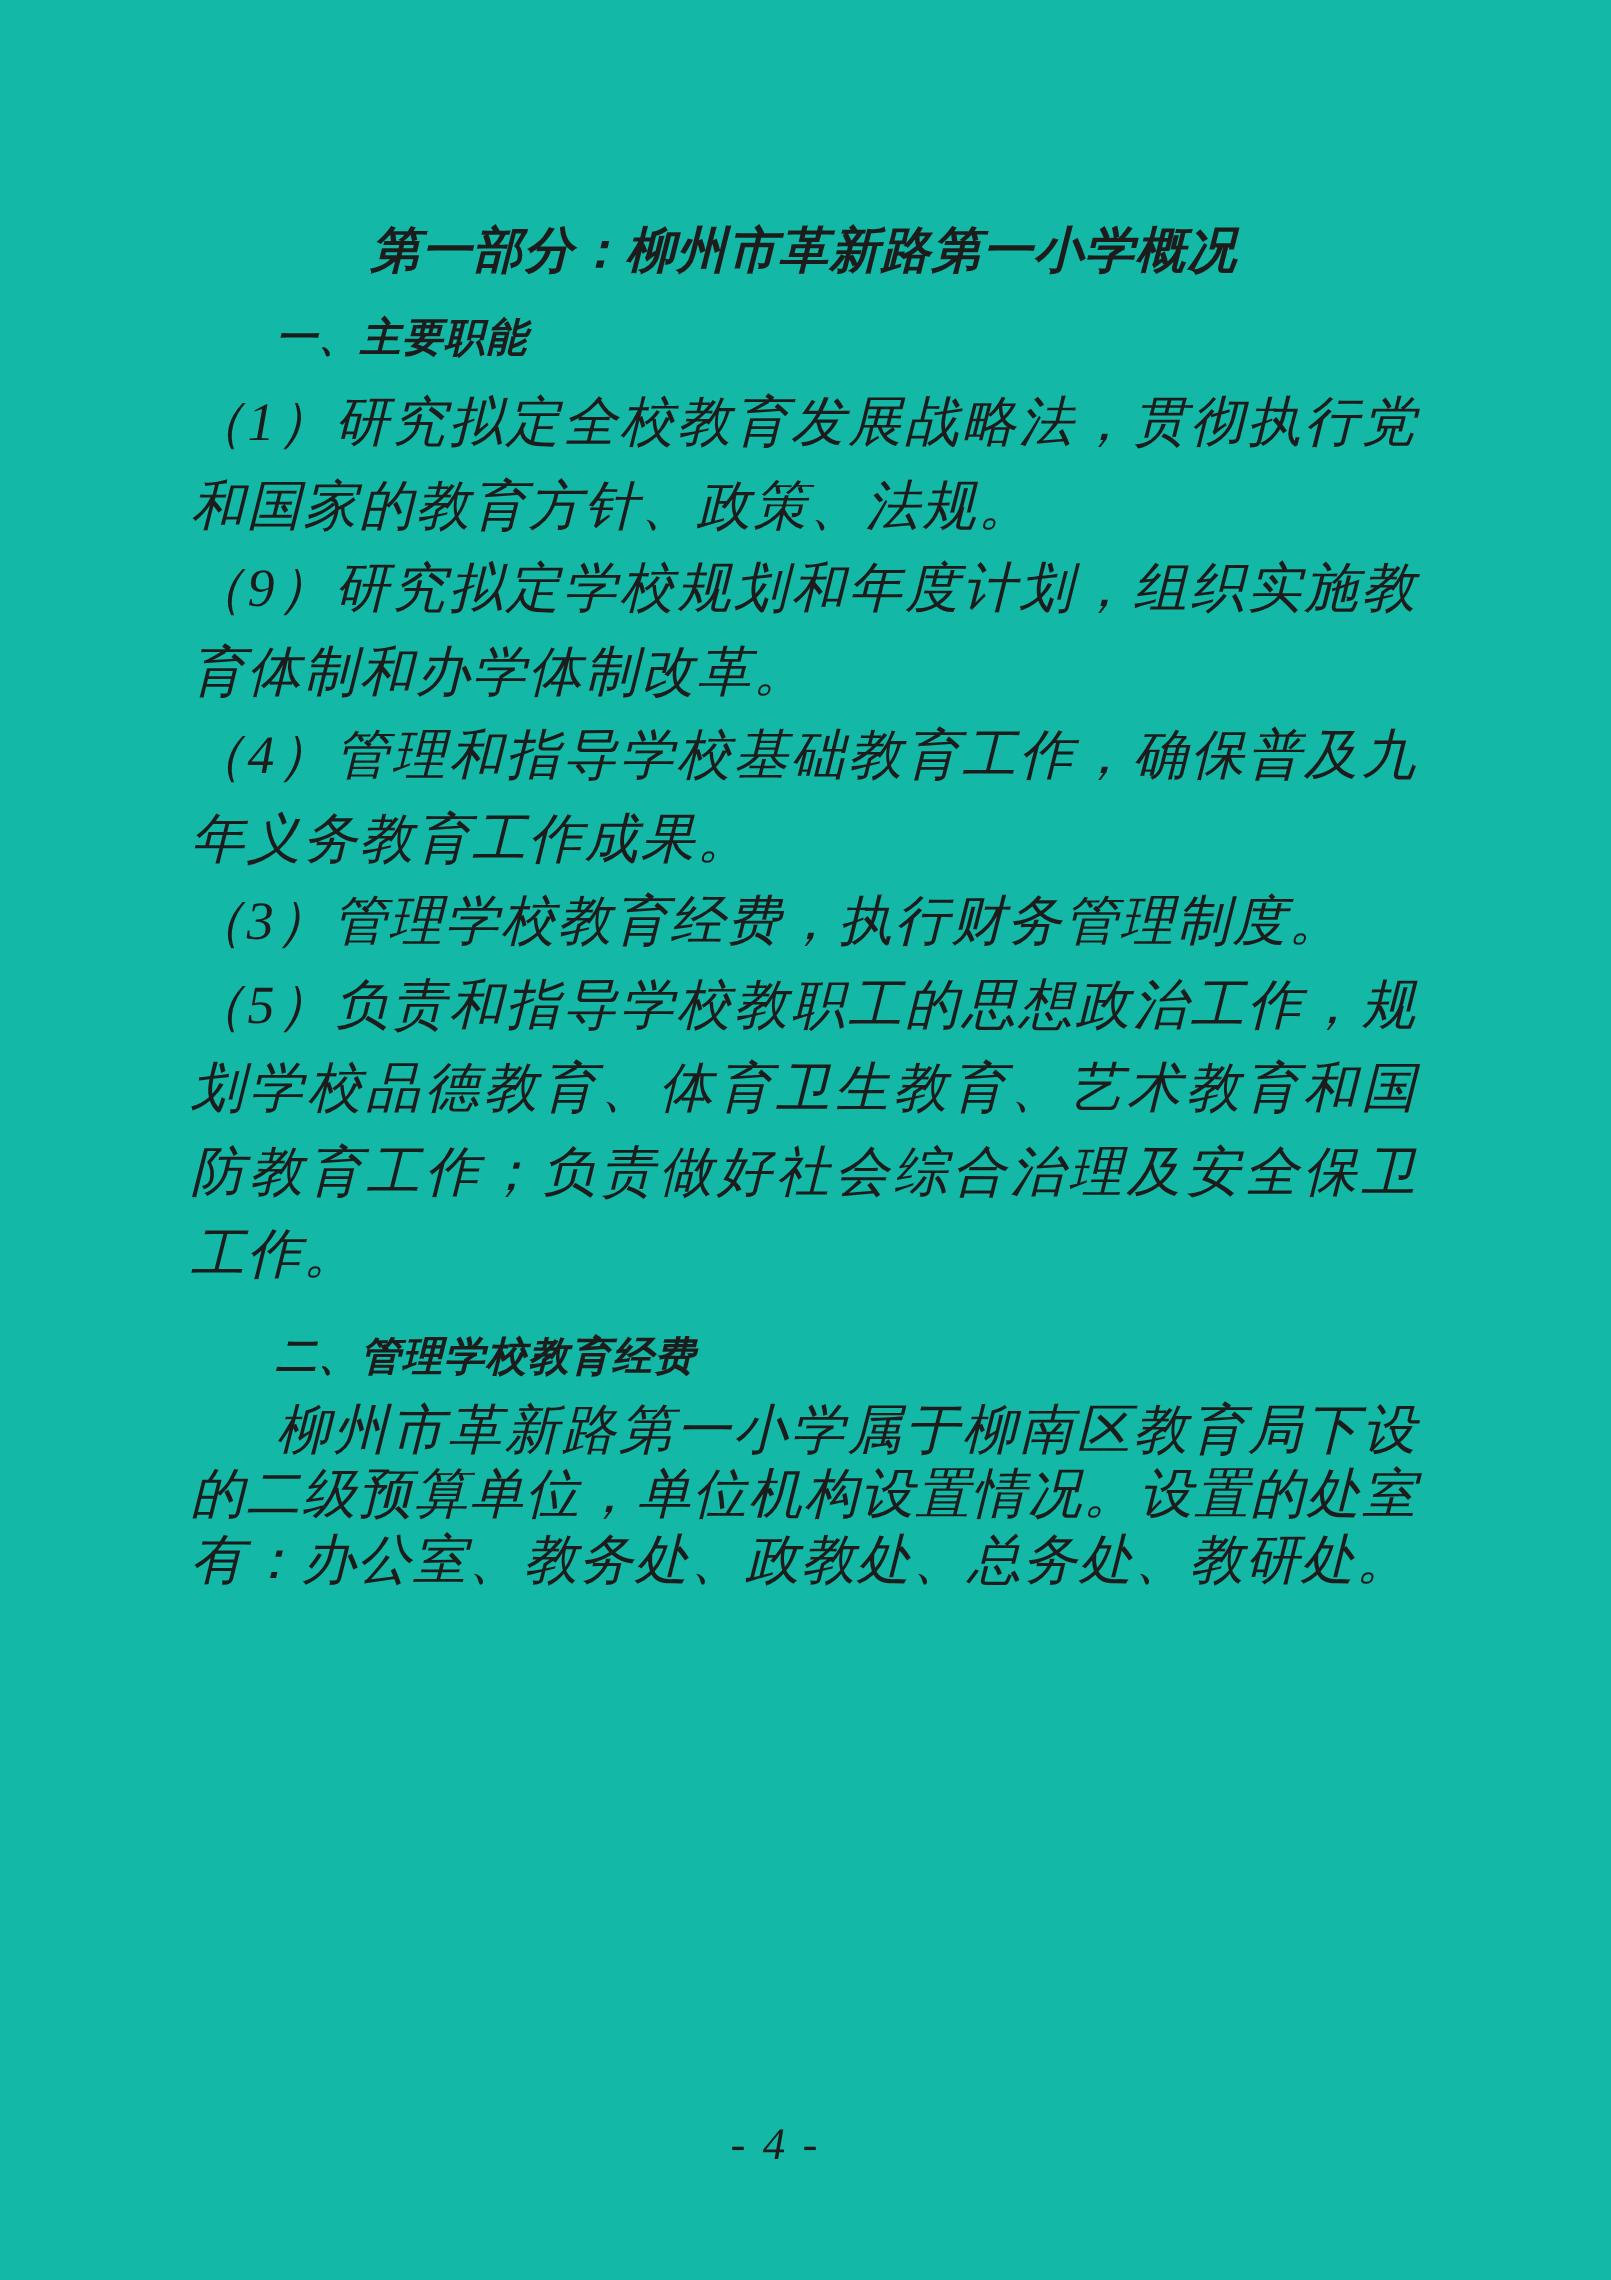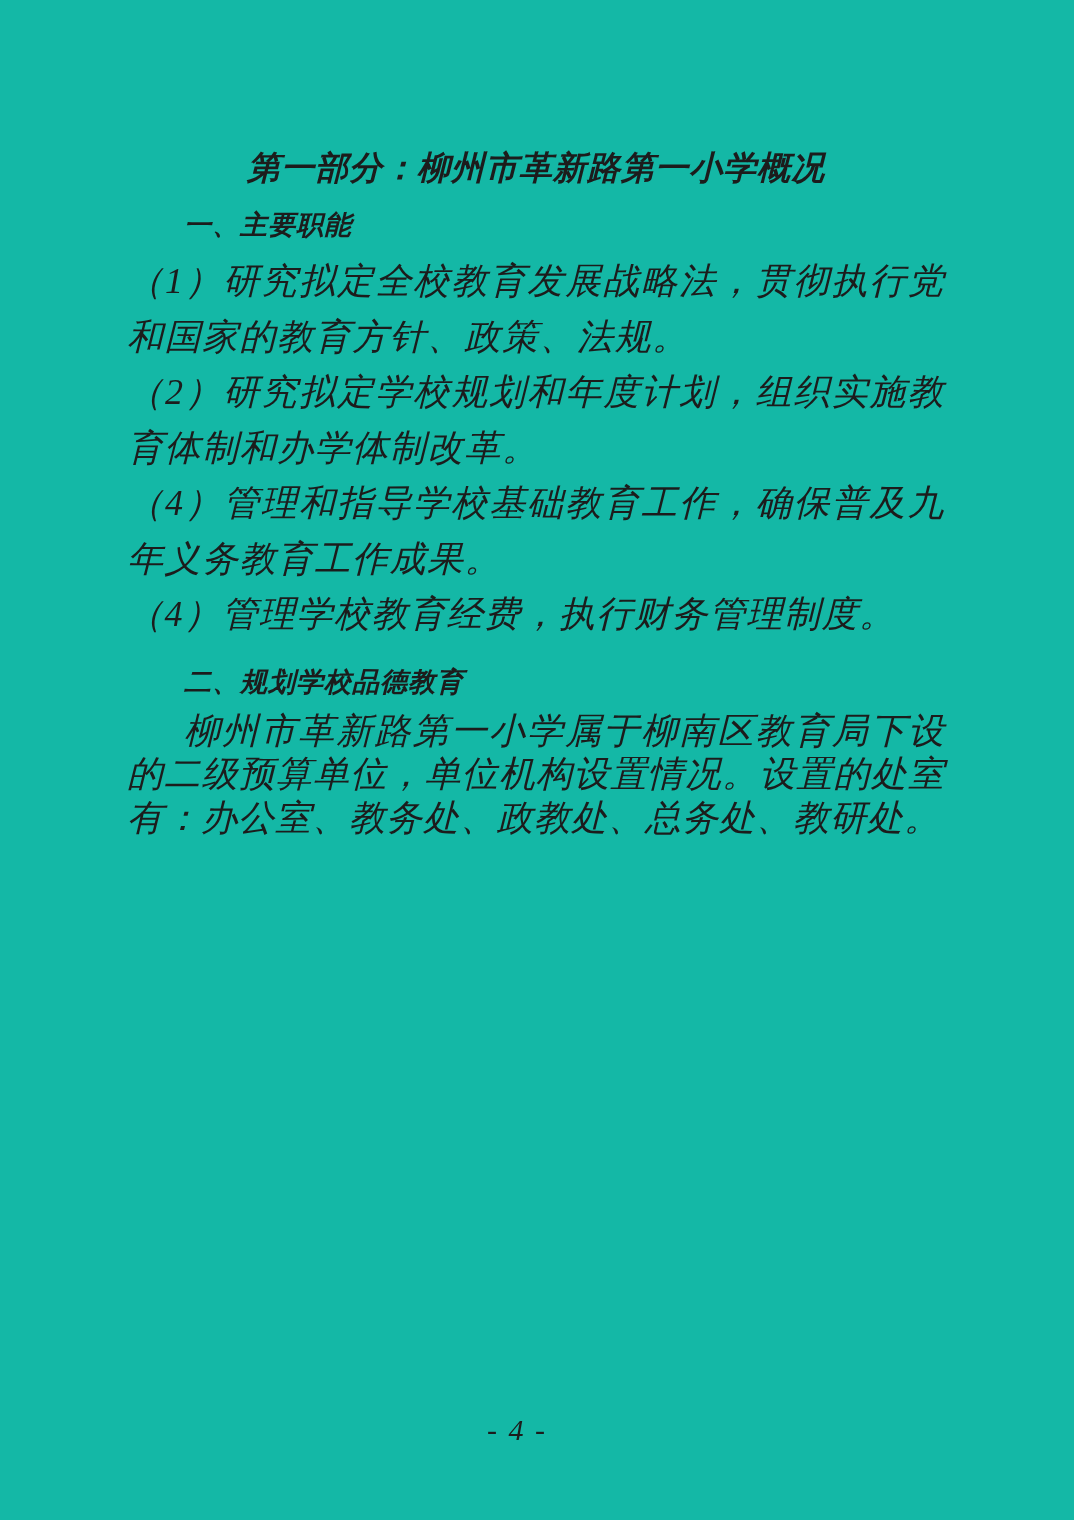--- a/index.html
+++ b/index.html
@@ -72,27 +72,28 @@
 
 <div class="page">
   <div class="content">
 
     <div class="doc-title">第一部分：柳州市革新路第一小学概况</div>
 
     <div class="section-heading">一、主要职能</div>
 
     <p class="body-para">（1）研究拟定全校教育发展战略法，贯彻执行党和国家的教育方针、政策、法规。</p>
 
-    <p class="body-para">（2）研究拟定学校规划和年度计划，组织实施教育体制和办学体制改革。</p>
+    <p class="body-para">（9）研究拟定学校规划和年度计划，组织实施教育体制和办学体制改革。</p>
 
     <p class="body-para">（4）管理和指导学校基础教育工作，确保普及九年义务教育工作成果。</p>
 
-    <p class="body-para">（4）管理学校教育经费，执行财务管理制度。</p>
+    <p class="body-para">（3）管理学校教育经费，执行财务管理制度。</p>
 
+    <p class="body-para">（5）负责和指导学校教职工的思想政治工作，规划学校品德教育、体育卫生教育、艺术教育和国防教育工作；负责做好社会综合治理及安全保卫工作。</p>
 
-    <div class="section-heading second">二、规划学校品德教育</div>
+    <div class="section-heading second">二、管理学校教育经费</div>
 
     <p class="body-para tight">柳州市革新路第一小学属于柳南区教育局下设的二级预算单位，单位机构设置情况。设置的处室有：办公室、教务处、政教处、总务处、教研处。</p>
 
   </div>
 
   <div class="page-number">- 4 -</div>
 </div>
 
 </body></html>

